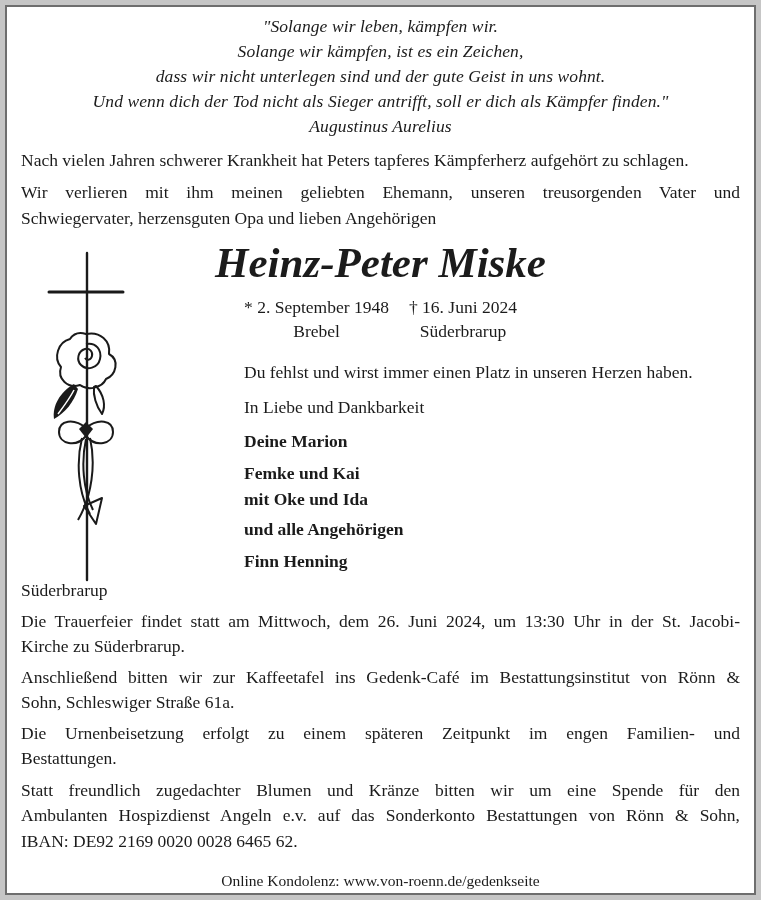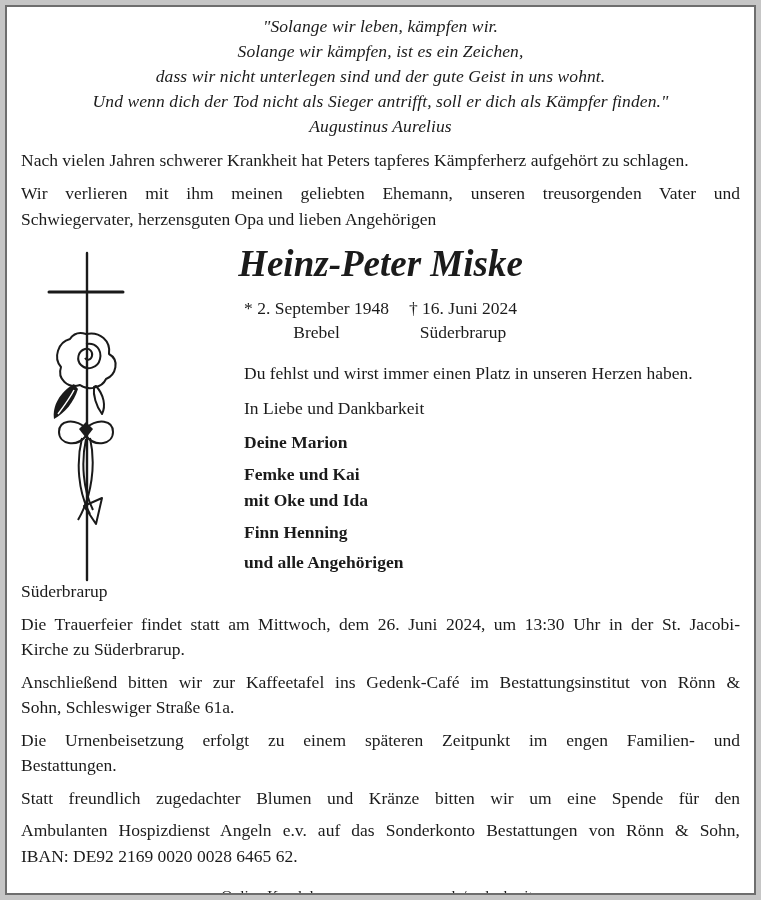--- a/index.html
+++ b/index.html
@@ -27,27 +27,27 @@
     font-style:italic;
     font-size:17.5px;
     line-height:25px;
     text-align:center;
     letter-spacing:0.1px;
   }
   .quote .attr { text-align:center; }
   
   .bodyline { font-size:17.5px; line-height:26px; }
   .ml { margin-left:14px; margin-right:14px; }
-  .just { text-align:justify; text-align-last:justify;margin-top:7px; -moz-text-align-last:justify; }
+  .just { text-align:justify; text-align-last:justify; -moz-text-align-last:justify; }
   .mt8 { margin-top:8px; } .mt6 { margin-top:6px; } .mt5 { margin-top:5px; } .mt4 { margin-top:4px; }
   
   .name {
     margin:8px 0 0;
     text-align:center;
-    font-size:37px;
+    font-size:43px;
     line-height:48px;
     font-weight:bold;
     font-style:italic;
   }
   .dates {
     margin-top:8px;
     display:flex;
     justify-content:center;
     gap:20px;
     font-size:17.5px;
@@ -138,22 +138,22 @@
     </div>
 
     <div class="indent start">
       <div>Du fehlst und wirst immer einen Platz in unseren Herzen haben.</div>
       <div class="closing">In Liebe und Dankbarkeit</div>
       <div class="mourner m-top8">Deine Marion</div>
       <div class="mourner m-top6">
         <div>Femke und Kai</div>
         <div>mit Oke und Ida</div>
       </div>
+      <div class="mourner m-top4">und alle Angehörigen</div>
       <div class="mourner m-top6">Finn Henning</div>
-      <div class="mourner m-top4">und alle Angehörigen</div>
     </div>
 
     <div class="ann ml mt4">Süderbrarup</div>
 
     <div class="ml mt5">
       <div class="ann just">Die Trauerfeier findet statt am Mittwoch, dem 26. Juni 2024, um 13:30 Uhr in der St. Jacobi-</div>
       <div class="ann">Kirche zu Süderbrarup.</div>
     </div>
 
     <div class="ml mt5">

